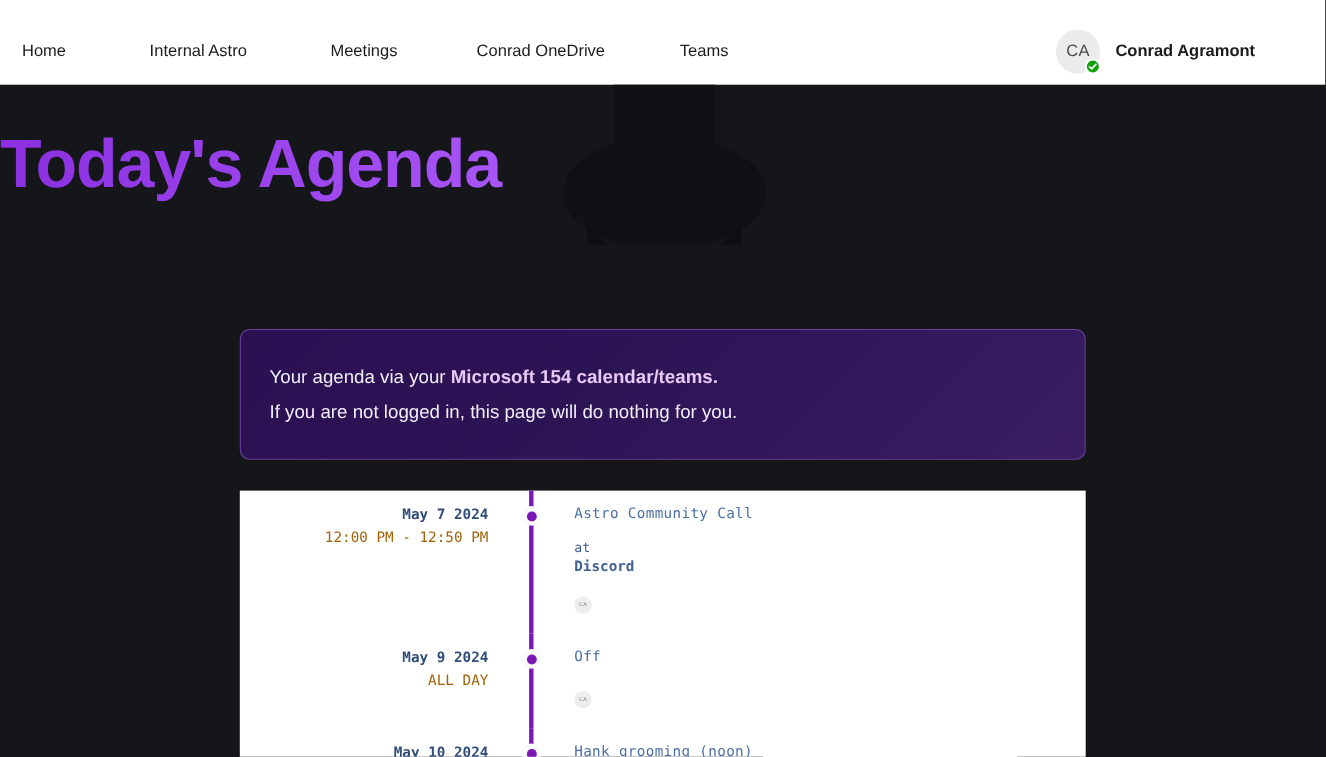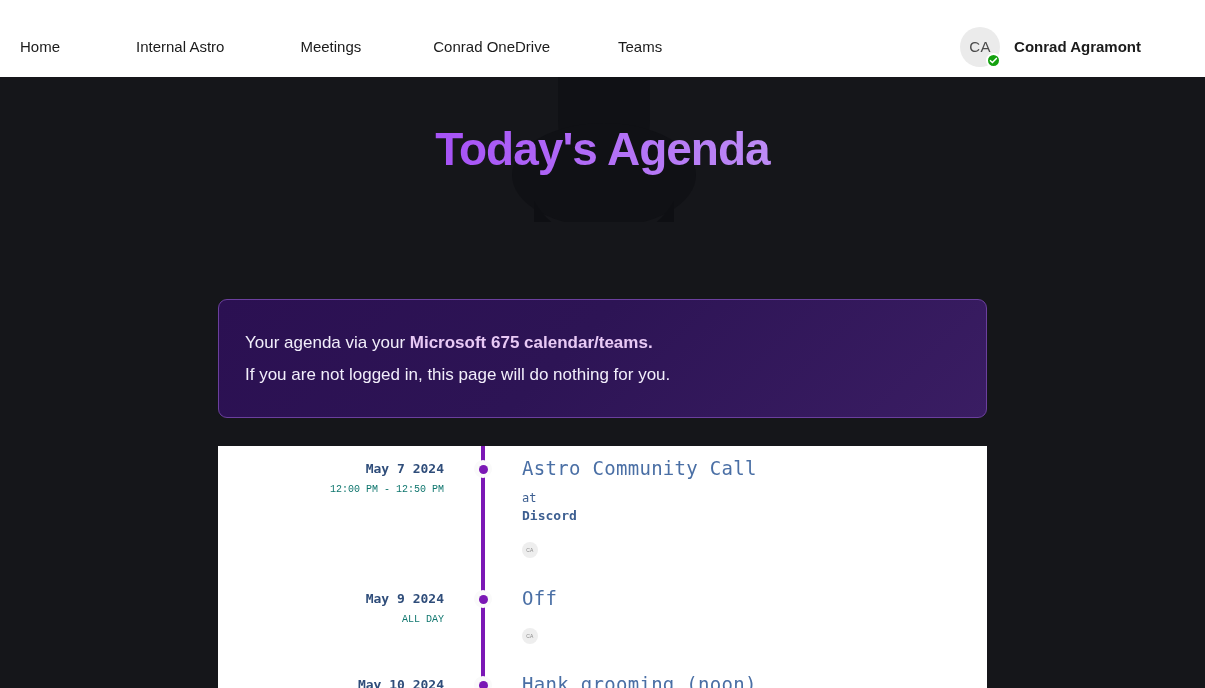--- a/index.html
+++ b/index.html
@@ -108,22 +108,22 @@
     top: -52px;
     transform: translateX(-50%);
     width: 330px;
     height: 250px;
     opacity: 1;
     pointer-events: none;
   }
 
   .page-title {
     position: relative;
-    text-align: center;
-    font-size: 46px;
+    text-align: left;
+    font-size: 62px;
     font-weight: bold;
     letter-spacing: -1px;
     line-height: 145px;
     background: linear-gradient(90deg, #8b2fe0 0%, #a855f7 38%, #c49cf5 72%, #d9c8f7 100%);
     -webkit-background-clip: text;
     background-clip: text;
     color: transparent;
     -webkit-text-fill-color: transparent;
   }
 
@@ -178,25 +178,24 @@
 
   .tl-date {
     font-size: 13px;
     font-weight: bold;
     color: #2f4d7a;
     line-height: 20px;
     white-space: nowrap;
   }
 
   .tl-time {
-    font-size: 10px;
-    color: #0f766e;
+    font-size: 13px;
+    color: #a16207;
     line-height: 21px;
     white-space: nowrap;
-    font-family: Liberation Mono, monospace;
   }
 
   .tl-axis {
     position: relative;
     width: 26px;
     flex: 0 0 26px;
     align-self: stretch;
   }
 
   .tl-line {
@@ -228,21 +227,21 @@
     background: #7b18b5;
   }
 
   .tl-body {
     flex: 1 1 auto;
     padding: 9px 0 18px 26px;
     font-family: "DejaVu Sans Mono", "Liberation Mono", monospace;
   }
 
   .tl-title {
-    font-size: 19px;
+    font-size: 13px;
     color: #4a6fa5;
     line-height: 26px;
     letter-spacing: 0.3px;
     cursor: pointer;
   }
 
   .tl-at {
     font-size: 12px;
     color: #3d5f91;
     line-height: 18px;
@@ -306,21 +305,21 @@
   <svg class="hero-blob" viewBox="0 0 330 250" aria-hidden="true">
     <path d="M120 0 L120 95 Q120 130 150 140 L180 140 Q212 130 212 95 L212 0 Z" fill="#101115"></path>
     <ellipse cx="166" cy="150" rx="92" ry="52" fill="#101115"></ellipse>
     <path d="M96 176 Q118 214 166 214 Q214 214 236 176 L236 200 Q200 236 166 236 Q132 236 96 200 Z" fill="#0e0f13"></path>
   </svg>
   <h1 class="page-title">Today's Agenda</h1>
 </section>
 
 <section class="banner">
   <div class="banner-line">
-    <span>Your agenda via your </span><span class="banner-strong">Microsoft 675 calendar/teams.</span>
+    <span>Your agenda via your </span><span class="banner-strong">Microsoft 154 calendar/teams.</span>
   </div>
   <div class="banner-line">If you are not logged in, this page will do nothing for you.</div>
 </section>
 
 <section class="timeline-card">
   <div class="timeline">
 
     <div class="tl-row">
       <div class="tl-left">
         <div class="tl-date">May 7 2024</div>

